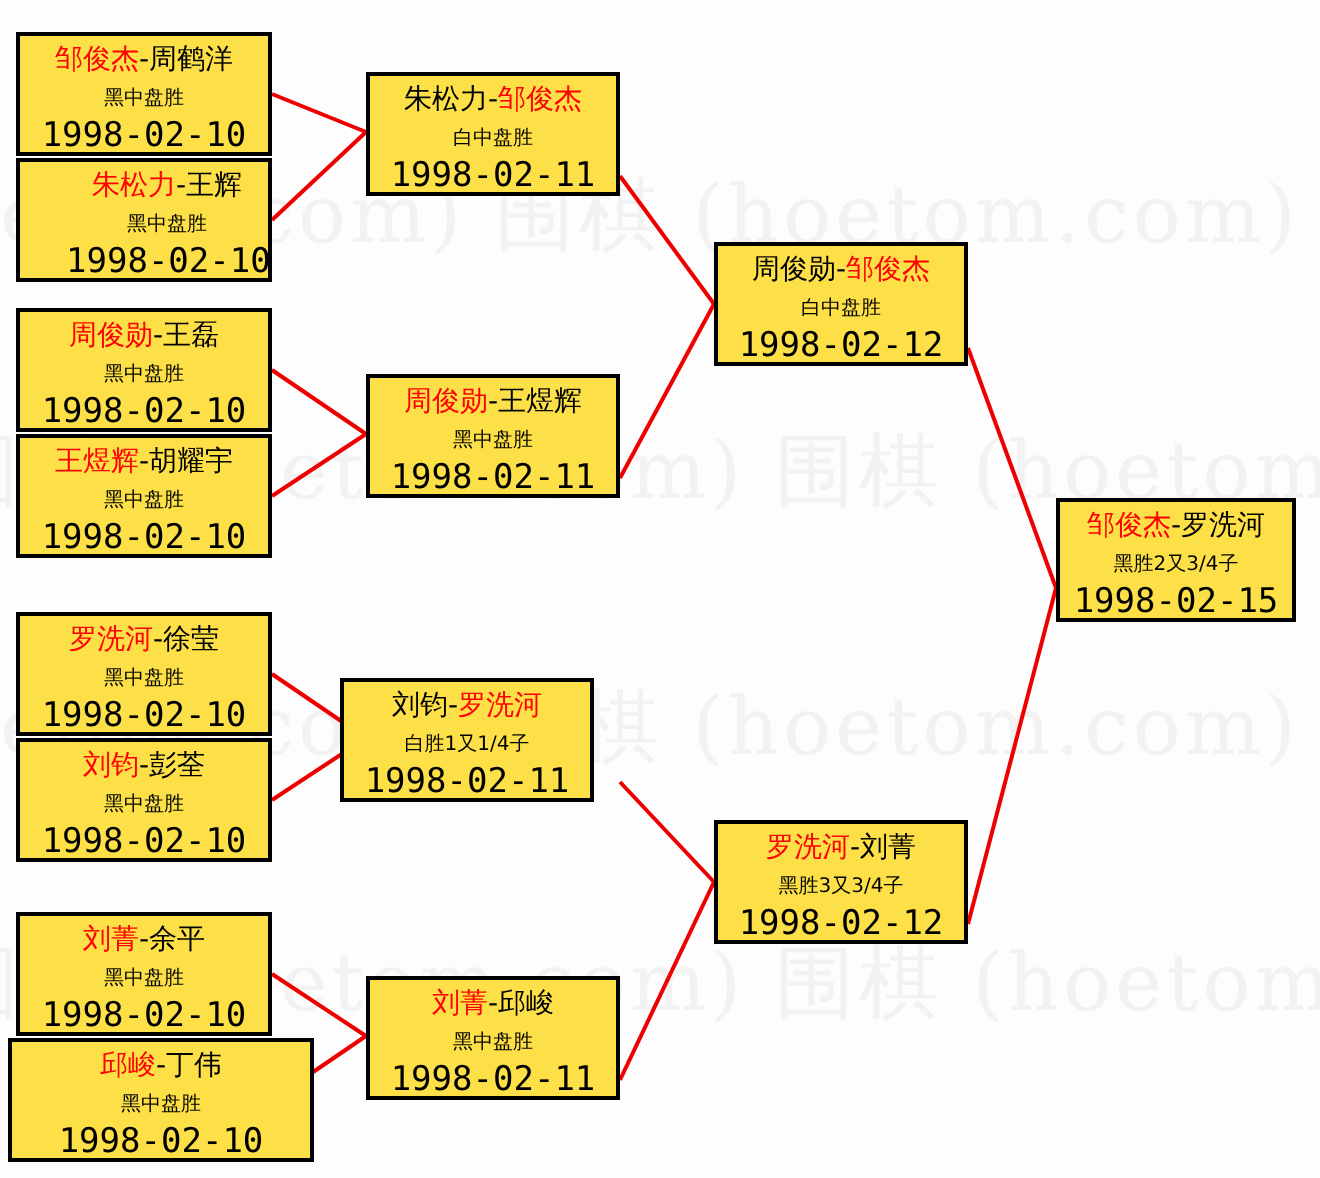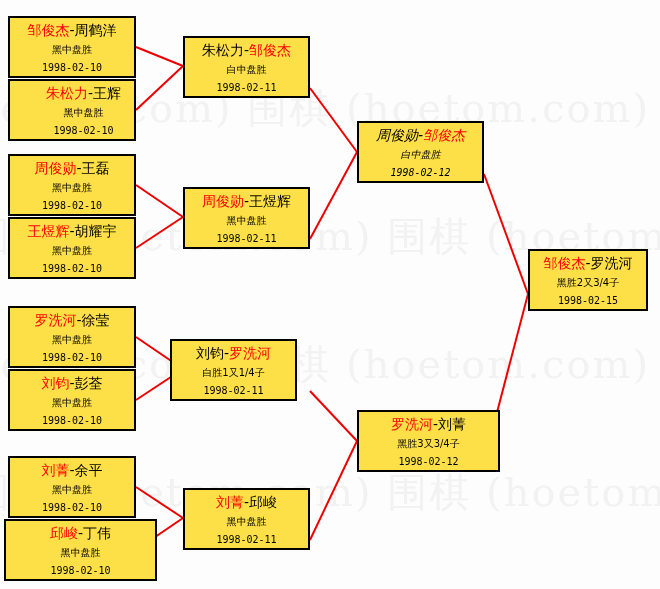--- a/index.html
+++ b/index.html
@@ -57,21 +57,21 @@
   .players .w{color:#ff0000;}
   .players .sep{color:#000000;}
   .players .l{color:#000000;}
   .result{
     font-size:10px;
     line-height:19px;
     white-space:nowrap;
     color:#000000;
   }
   .date{
-    font-size:10px;
+    font-size:17px;
     line-height:18px;
     white-space:nowrap;
     color:#000000;
     font-family:"DejaVu Sans Mono","Liberation Mono",monospace;
   }
 </style>
 </head>
 <body>
 
 <div id="bracket">
@@ -178,27 +178,27 @@
     <div class="result">白胜1又1/4子</div>
     <div class="date">1998-02-11</div>
   </div>
 
   <div class="match" style="left:183px;top:488px;width:127px;height:62px;">
     <div class="players"><span class="w">刘菁</span><span class="sep">-</span><span class="l">邱峻</span></div>
     <div class="result">黑中盘胜</div>
     <div class="date">1998-02-11</div>
   </div>
 
-  <div class="match" style="left:357px;top:121px;width:127px;height:62px;font-style:italic;">
+  <div class="match" style="left:357px;top:121px;width:127px;height:62px;">
     <div class="players"><span class="l">周俊勋</span><span class="sep">-</span><span class="w">邹俊杰</span></div>
     <div class="result">白中盘胜</div>
     <div class="date">1998-02-12</div>
   </div>
 
-  <div class="match" style="left:357px;top:410px;width:143px;height:62px;">
+  <div class="match" style="left:357px;top:410px;width:127px;height:62px;">
     <div class="players"><span class="w">罗洗河</span><span class="sep">-</span><span class="l">刘菁</span></div>
     <div class="result">黑胜3又3/4子</div>
     <div class="date">1998-02-12</div>
   </div>
 
   <div class="match" style="left:528px;top:249px;width:120px;height:62px;">
     <div class="players"><span class="w">邹俊杰</span><span class="sep">-</span><span class="l">罗洗河</span></div>
     <div class="result">黑胜2又3/4子</div>
     <div class="date">1998-02-15</div>
   </div>

